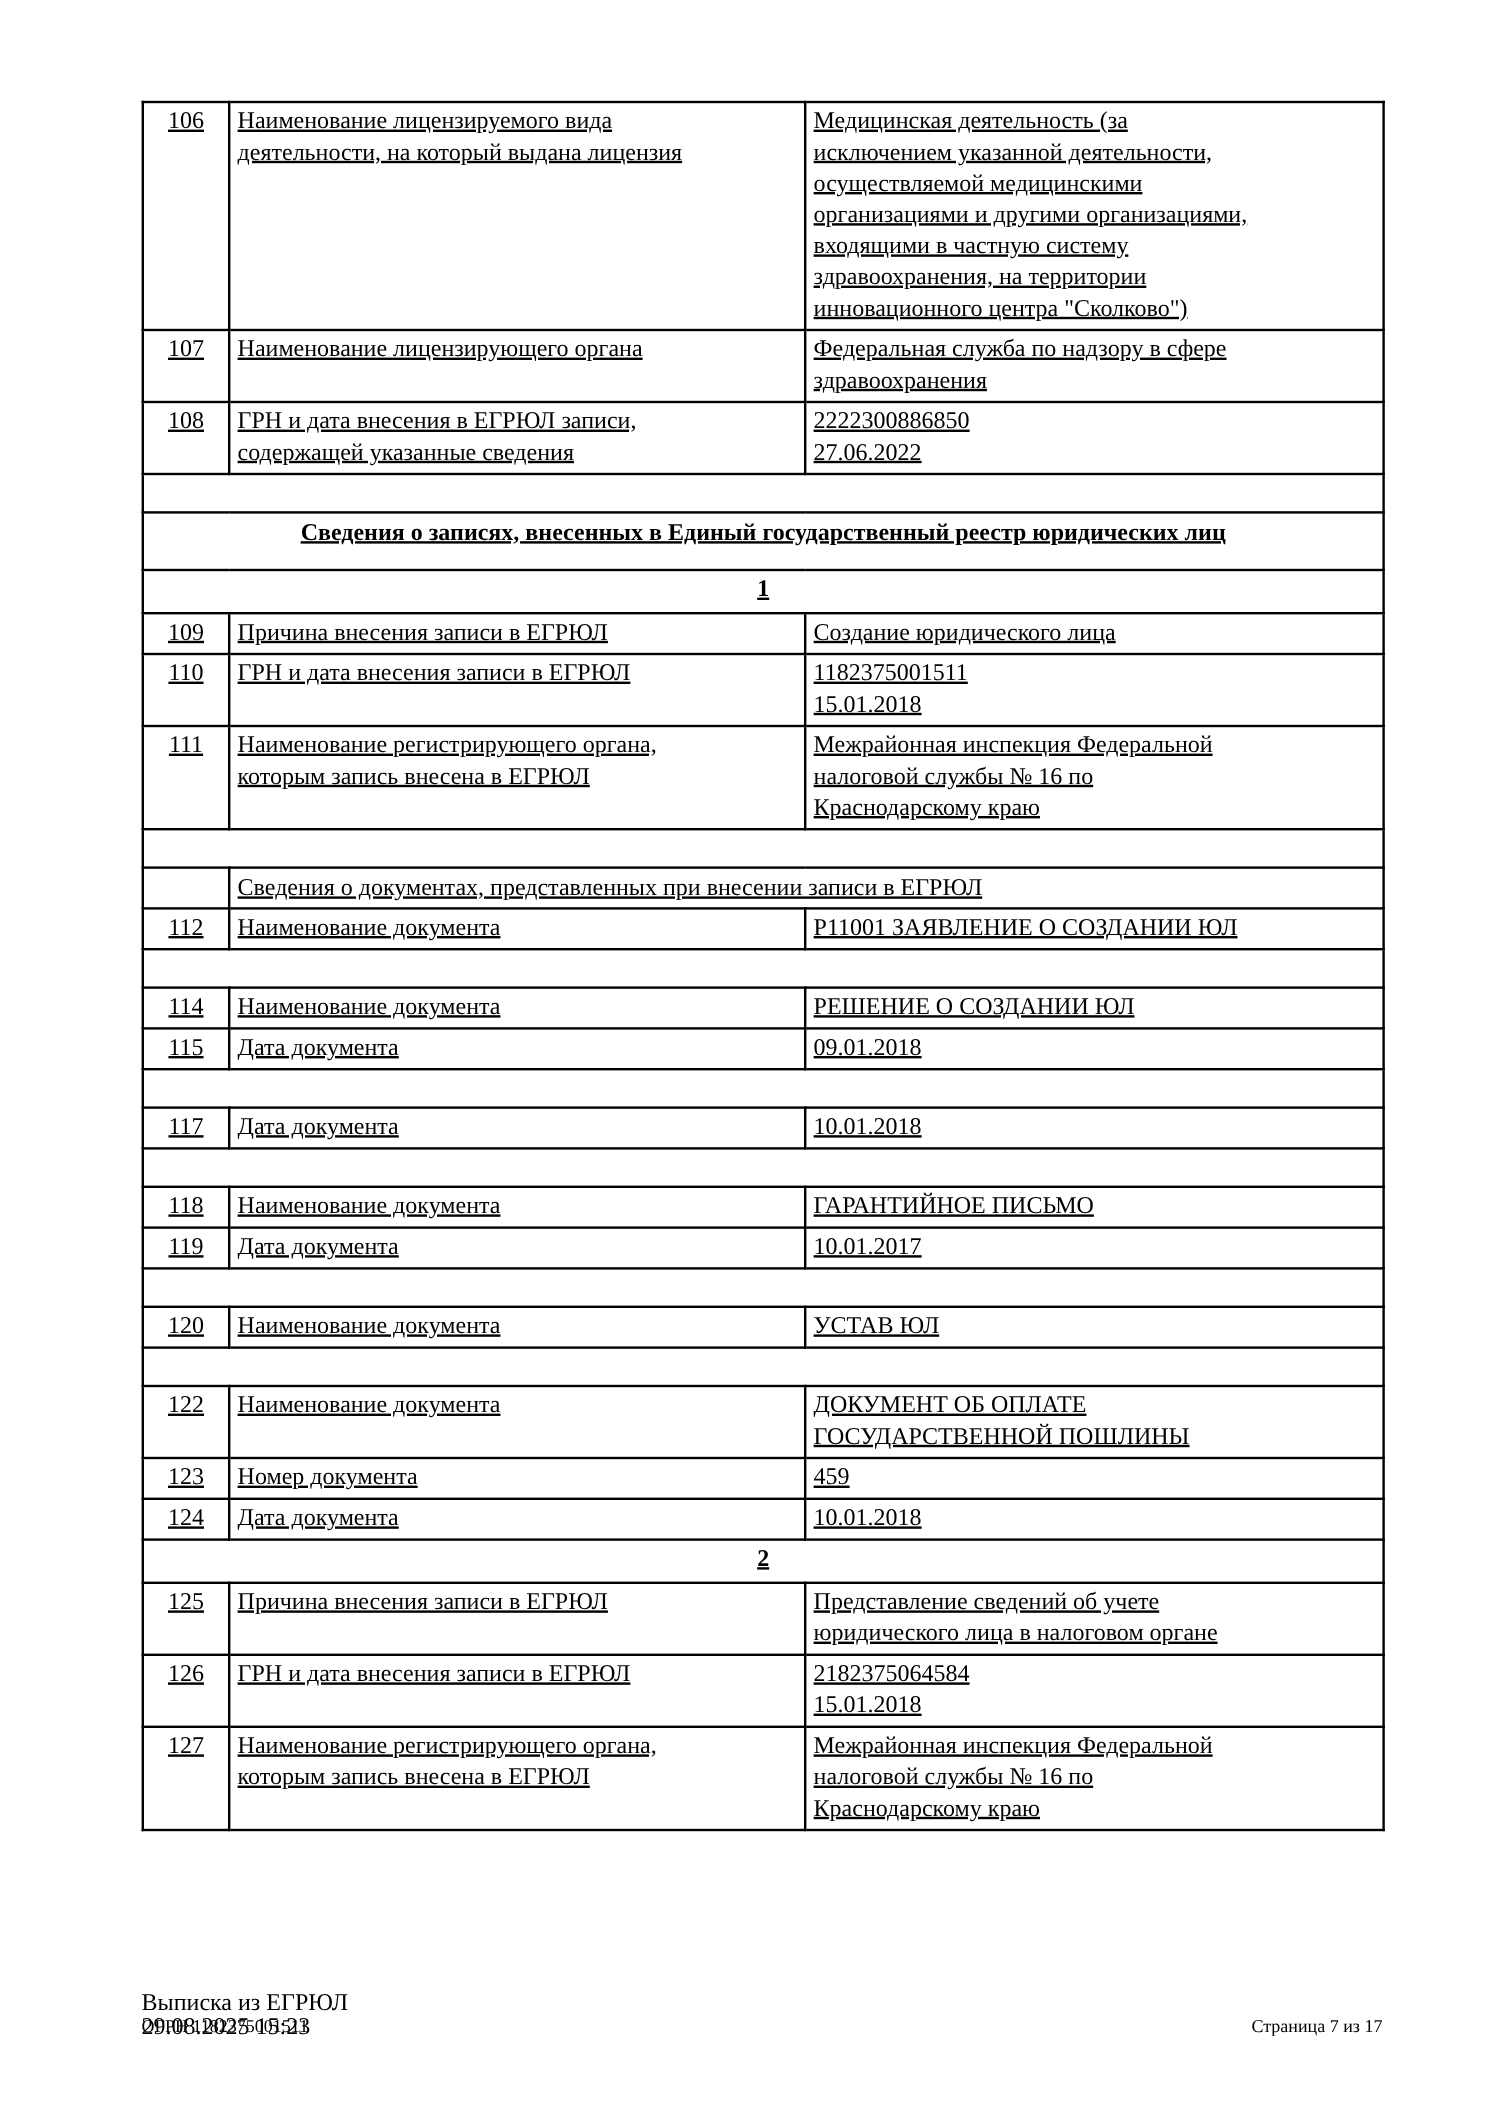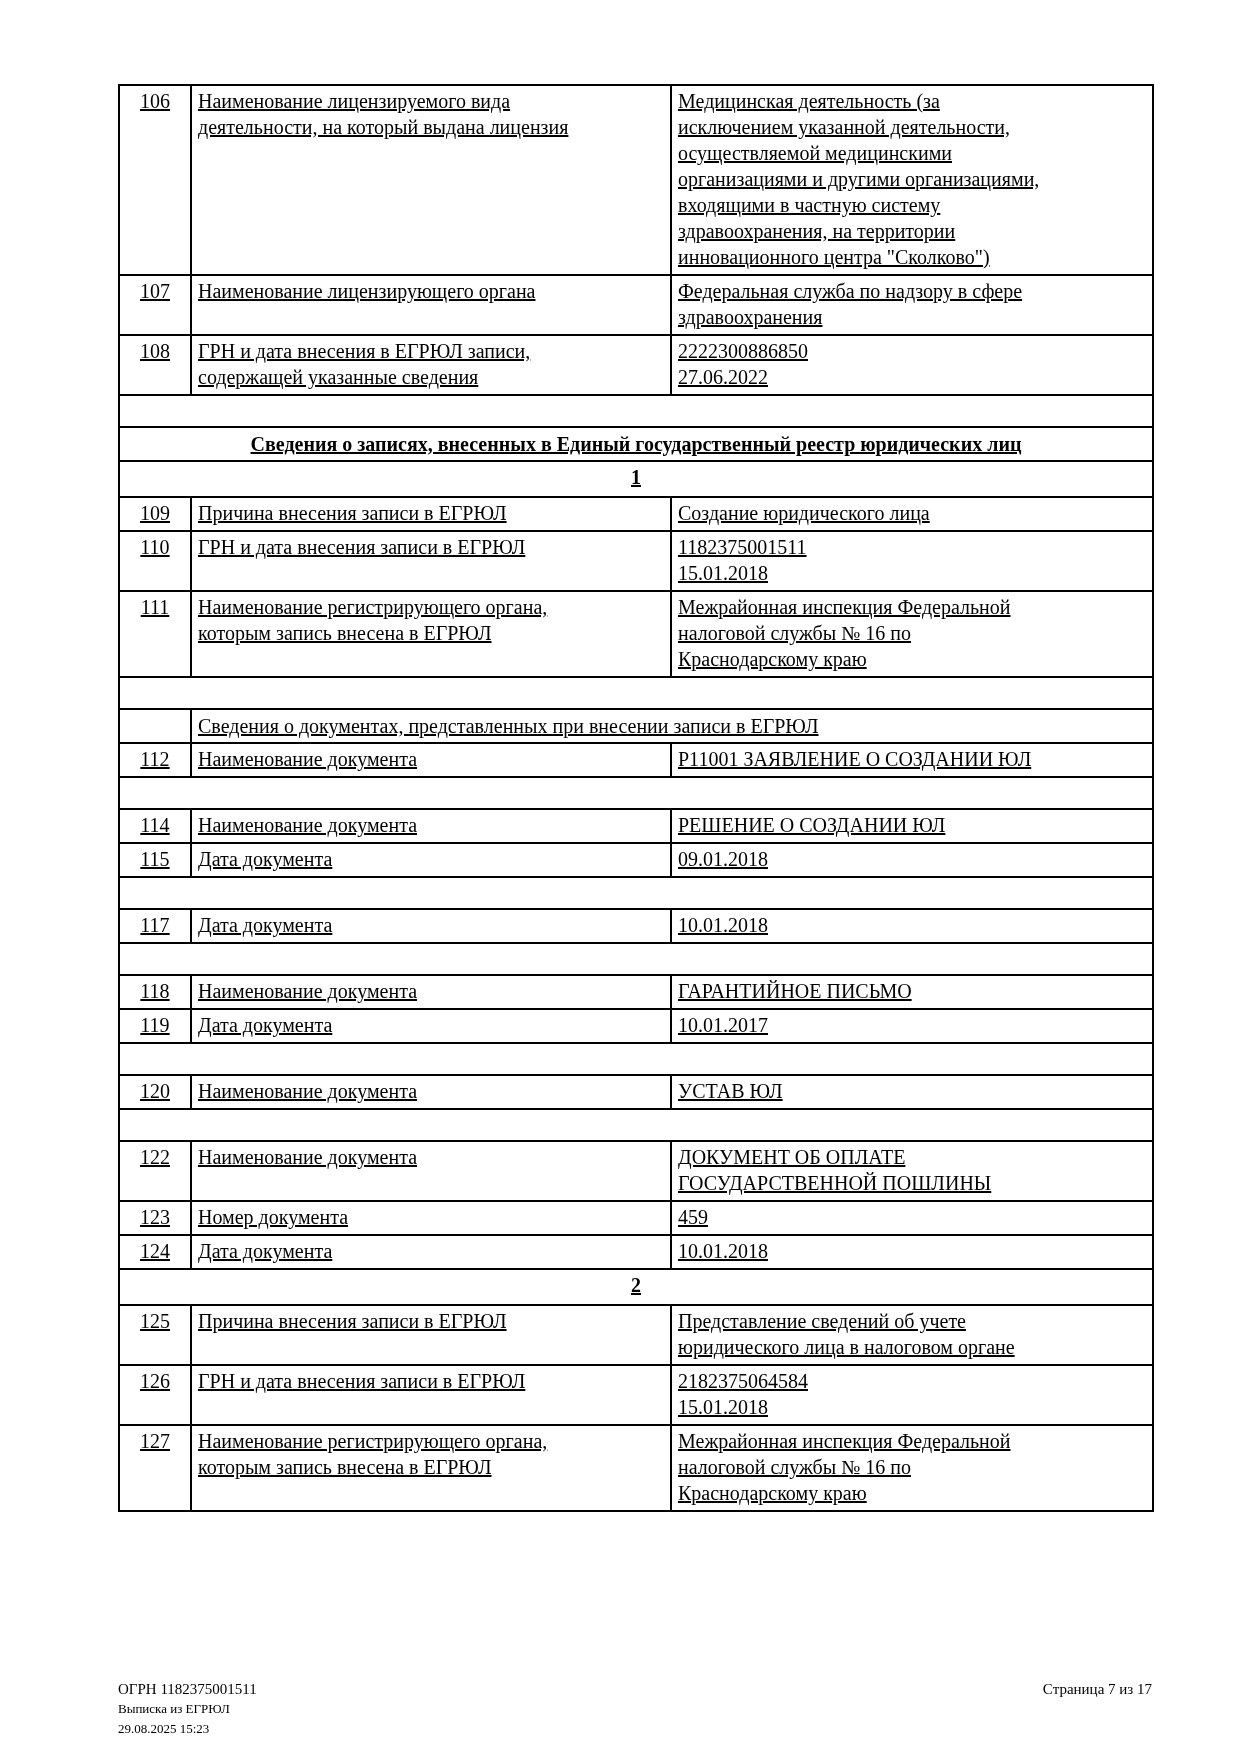--- a/index.html
+++ b/index.html
@@ -41,39 +41,38 @@
     padding-right: 0;
   }
   tr.spacer td {
     height: 30px;
     padding: 0;
   }
   tr.section-header td {
     font-weight: bold;
     text-align: center;
     padding-top: 3px;
-    padding-bottom: 3px;
+    padding-bottom: 17px;
   }
   tr.record-num td {
     font-weight: bold;
     text-align: center;
     height: 28px;
   }
   tr.docs-subheader td.sub-text {
     padding-top: 3px;
     padding-bottom: 3px;
     margin-top: 16px;
   }
   .footer-left {
     position: absolute;
     left: 118px;
     top: 1659px;
-    font-size: 13px;
+    font-size: 20px;
     line-height: 20px;
-    margin-top: 40px;
   }
   .footer-center {
     position: absolute;
     left: 118px;
     top: 1679px;
     width: 1034px;
     font-size: 15px;
     line-height: 20px;
   }
   .footer-right {

